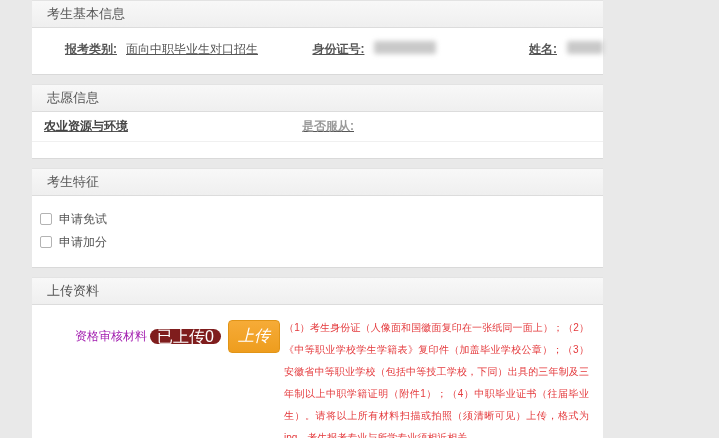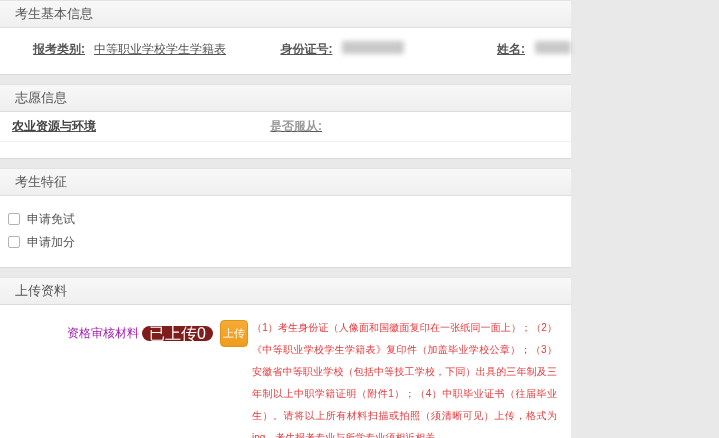--- a/index.html
+++ b/index.html
@@ -3,21 +3,21 @@
 <meta charset="utf-8">
 <style>
   * { box-sizing: border-box; margin: 0; padding: 0; }
   html, body { width: 719px; height: 438px; overflow: hidden; }
   body {
     font-family: "Liberation Sans", "DejaVu Sans", sans-serif;
     background: #e9e9e9;
     font-size: 12px;
     color: #555;
   }
-  .page { width: 571px; height: 438px; }
+  .page { width: 571px; height: 438px; margin-left: 32px; }
 
   
   .panel { background: #fff; margin-bottom: 9px; border-bottom: 1px solid #d9d9d9; }
   .panel-header {
     height: 28px;
     background: linear-gradient(#f8f8f8, #efefef);
     border-top: 1px solid #e3e3e3;
     border-bottom: 1px solid #dcdcdc;
     padding: 0 15px;
     display: flex; align-items: center;
@@ -76,44 +76,45 @@
   .badge {
     background: #7f1d1d; color: #fff;
     font-size: 16px; line-height: 15px;
     border-radius: 9px; padding: 0 7px;
     margin-left: 3px; white-space: nowrap;
   }
   .upload-btn {
     margin-left: 7px;
     background: linear-gradient(#f6ab37, #ee9d1e);
     border: 1px solid #e19417; border-radius: 4px;
-    color: #fff; font-size: 11px;
-    padding: 5px 2px; cursor: pointer;
+    color: #fff; font-size: 16px;
+    padding: 5px 9px; cursor: pointer;
     font-family: inherit;
+    font-style: italic;
   }
   .upload-instructions {
     margin-left: 4px; width: 330px;
     color: #e4393c; font-size: 10px; line-height: 22px;
     text-align: justify;
   }
 </style>
 </head>
 <body>
 
 <div class="page">
 
   <section class="panel">
     <div class="panel-header">
       <span>考生基本信息</span>
     </div>
     <div class="basic-body">
       <div class="frow">
         <div class="cell c1">
           <span class="flabel">报考类别:</span>
-          <span class="fvalue">中等职业学校学生学籍表</span>
+          <span class="fvalue">面向中职毕业生对口招生</span>
         </div>
         <div class="cell c2">
           <span class="flabel">身份证号:</span>
           <span class="redact w-id"></span>
         </div>
         <div class="cell c3">
           <span class="flabel">姓名:</span>
           <span class="redact w-name"></span>
         </div>
       </div>

